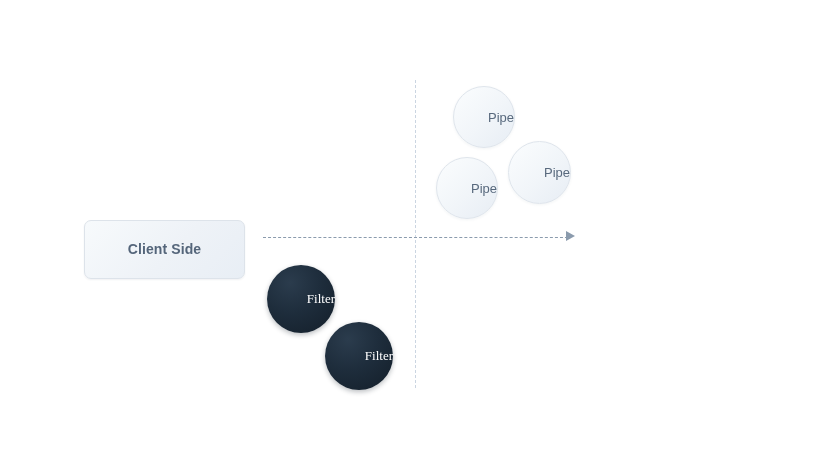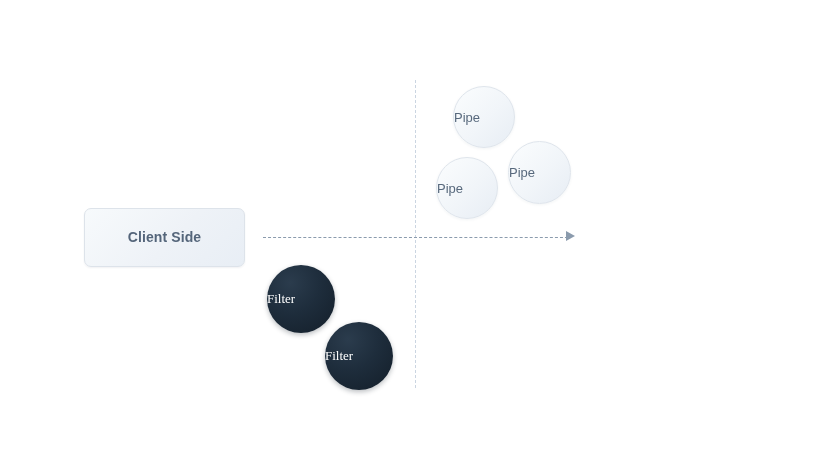--- a/index.html
+++ b/index.html
@@ -31,21 +31,21 @@
   }
   .node-box .box-label {
     color: #54657a;
     font-size: 14px;
     line-height: 19px;
     white-space: pre-line;
   }
 
   #client-side-box {
     left: 84px;
-    top: 208px;
+    top: 220px;
     width: 161px;
     height: 59px;
     justify-content: center;
   }
   #client-side-box .box-label {
     font-weight: 700;
     letter-spacing: 0.1px;
   }
 
   #route-handler-box {
@@ -61,21 +61,21 @@
     letter-spacing: 0.1px;
   }
 
   
   .circle {
     position: absolute;
     box-sizing: border-box;
     border-radius: 50%;
     display: flex;
     align-items: center;
-    justify-content: flex-start;
+    justify-content: flex-end;
     font-size: 13px;
   }
   .circle.pipe {
     border: 1px solid #dfe5ec;
     background: linear-gradient(135deg, #fbfdfe 0%, #f1f5f9 55%, #e7edf4 100%);
     box-shadow: 0 1px 3px rgba(40, 60, 90, 0.06);
     color: #58697d;
     font-weight: 400;
   }
   .circle.filter {

